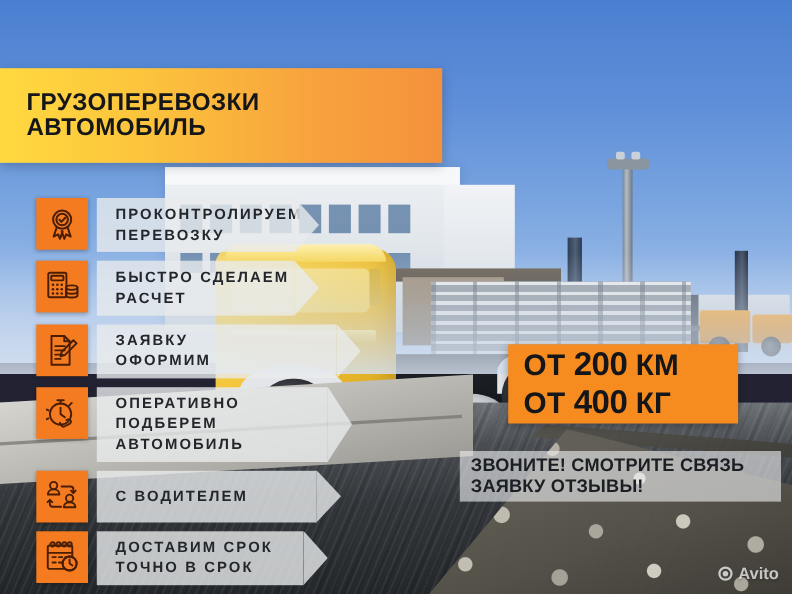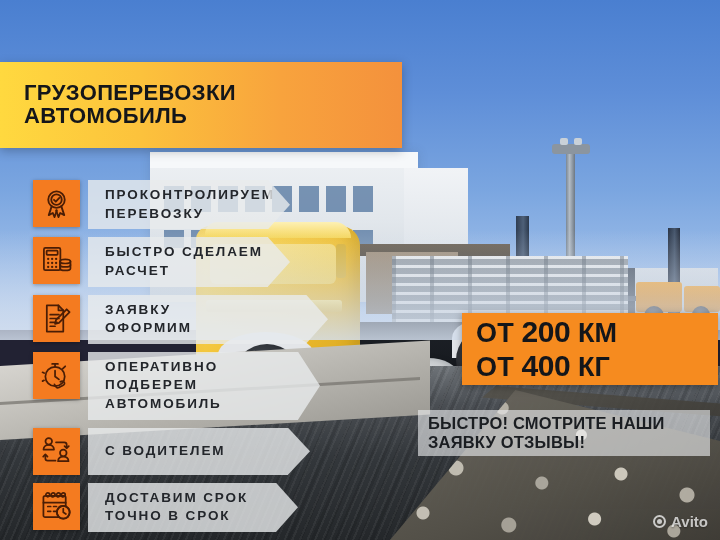--- a/index.html
+++ b/index.html
@@ -271,21 +271,21 @@
   .feature.w1 .f-panel { width:180px; }
   .feature.w2 .f-panel { width:180px; }
   .feature.w3 .f-panel { width:218px; }
   .feature.w4 .f-panel { width:210px; }
   .feature.w5 .f-panel { width:200px; }
   .feature.w6 .f-panel { width:188px; }
   .feature.tall .f-panel { min-height:62px; }
 
   
   .price-box {
-    position:absolute; left:462px; top:313px; width:256px; height:72px;
+    position:absolute; left:462px; top:313px; width:209px; height:72px;
     background:#F68B1F;
     display:flex; flex-direction:column; justify-content:center;
     padding-left:14px;
     box-shadow:0 2px 8px rgba(0,0,0,.35);
   }
   .price-line {
     font-size:27px; color:#14161a; line-height:1.12; white-space:nowrap;
     font-weight:bold; letter-spacing:.2px;
   }
   .price-line .num { font-weight:bold; font-size:30px; letter-spacing:-.5px; }
@@ -542,21 +542,21 @@
       <span>КМ</span>
     </div>
     <div class="price-line">
       <span>ОТ</span>
       <span class="num">400</span>
       <span>КГ</span>
     </div>
   </div>
 
   <div class="cta">
-    <div class="cta-line">БЫСТРО! СМОТРИТЕ НАШИ</div>
+    <div class="cta-line">ЗВОНИТЕ! СМОТРИТЕ СВЯЗЬ</div>
     <div class="cta-line">ЗАЯВКУ ОТЗЫВЫ!</div>
   </div>
 
   <div class="watermark">
     <span class="wm-mark"></span>
     <span>Avito</span>
   </div>
 
 </div>
 

